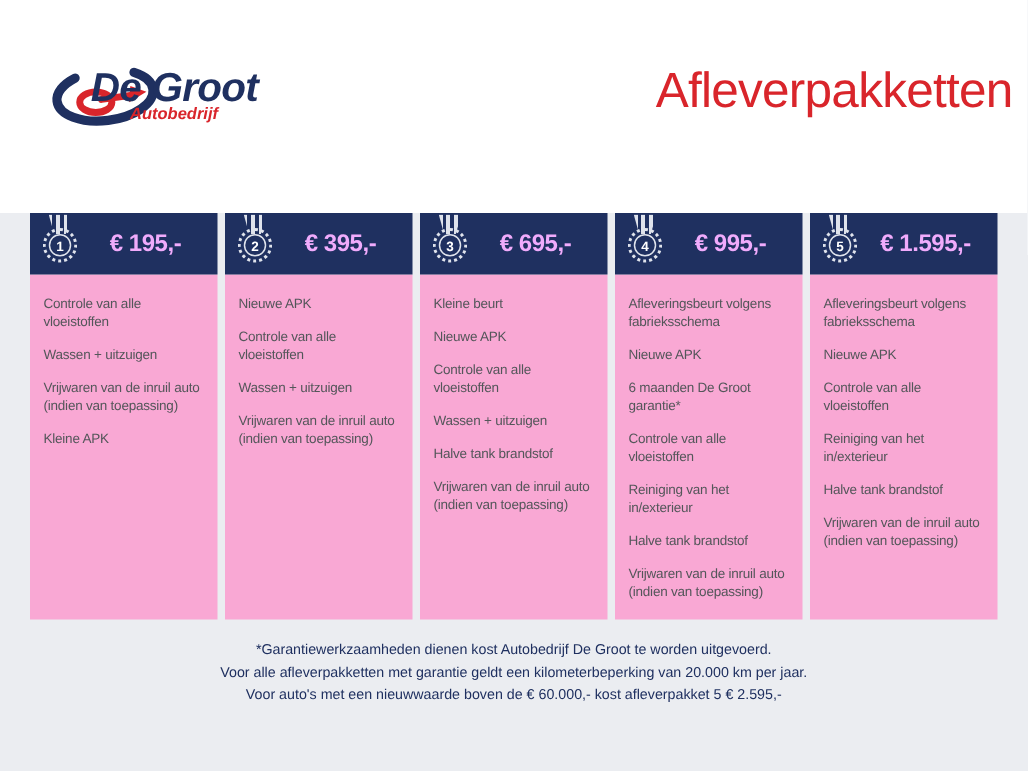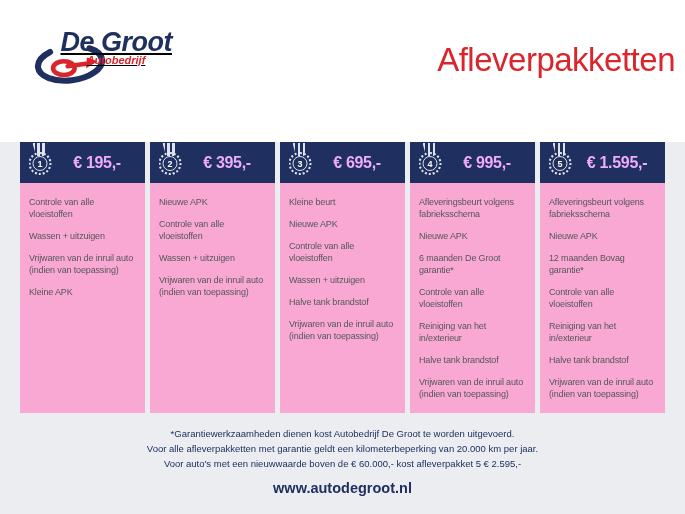--- a/index.html
+++ b/index.html
@@ -7,21 +7,21 @@
     width:685px;height:514px;overflow:hidden;background:#ffffff;
     font-family:"Liberation Sans",sans-serif;
     -webkit-font-smoothing:antialiased;
   }
   .top-band{
     height:93px;display:flex;align-items:center;box-sizing:border-box;
     padding:20px 10px 0 27px;background:#ffffff;
   }
   .logo{position:relative;width:150px;height:60px;flex:none;}
   .logo-mark{position:absolute;left:0;top:12px;width:86px;height:46px;}
-  .logo-text{position:absolute;left:33px;top:0;width:112px;text-align:right;text-decoration:underline;}
+  .logo-text{position:absolute;left:33px;top:16px;width:112px;text-align:right;}
   .logo-name{
     font-size:27px;font-weight:bold;font-style:italic;letter-spacing:-0.5px;
     color:var(--navy,#1f3060);white-space:nowrap;
   }
   .logo-sub{
     font-size:11px;font-weight:bold;font-style:italic;
     color:var(--red,#d9252b);margin-top:-4px;text-align:center;
   }
   .page-title{
     flex:1;text-align:right;font-size:33px;color:var(--red,#d9252b);
@@ -180,27 +180,25 @@
         <div class="ribbon"></div>
         <div class="medal-circle">
           <div class="medal-inner">5</div>
         </div>
       </div>
       <div class="price">€ 1.595,-</div>
     </div>
     <div class="card-body">
           <div class="item">Afleveringsbeurt volgens fabrieksschema</div>
           <div class="item">Nieuwe APK</div>
-          <div class="item">12 maanden Bovag garantie*</div>
           <div class="item">Controle van alle vloeistoffen</div>
           <div class="item">Reiniging van het in/exterieur</div>
           <div class="item">Halve tank brandstof</div>
           <div class="item">Vrijwaren van de inruil auto (indien van toepassing)</div>
         </div>
   </div>
 </div>
   <div class="footnotes">
       <div class="fn">*Garantiewerkzaamheden dienen kost Autobedrijf De Groot te worden uitgevoerd.</div>
       <div class="fn">Voor alle afleverpakketten met garantie geldt een kilometerbeperking van 20.000 km per jaar.</div>
       <div class="fn">Voor auto's met een nieuwwaarde boven de € 60.000,- kost afleverpakket 5 € 2.595,-</div>
     </div>
-  <div class="website">www.autodegroot.nl</div>
 </div>
 
 </body></html>

